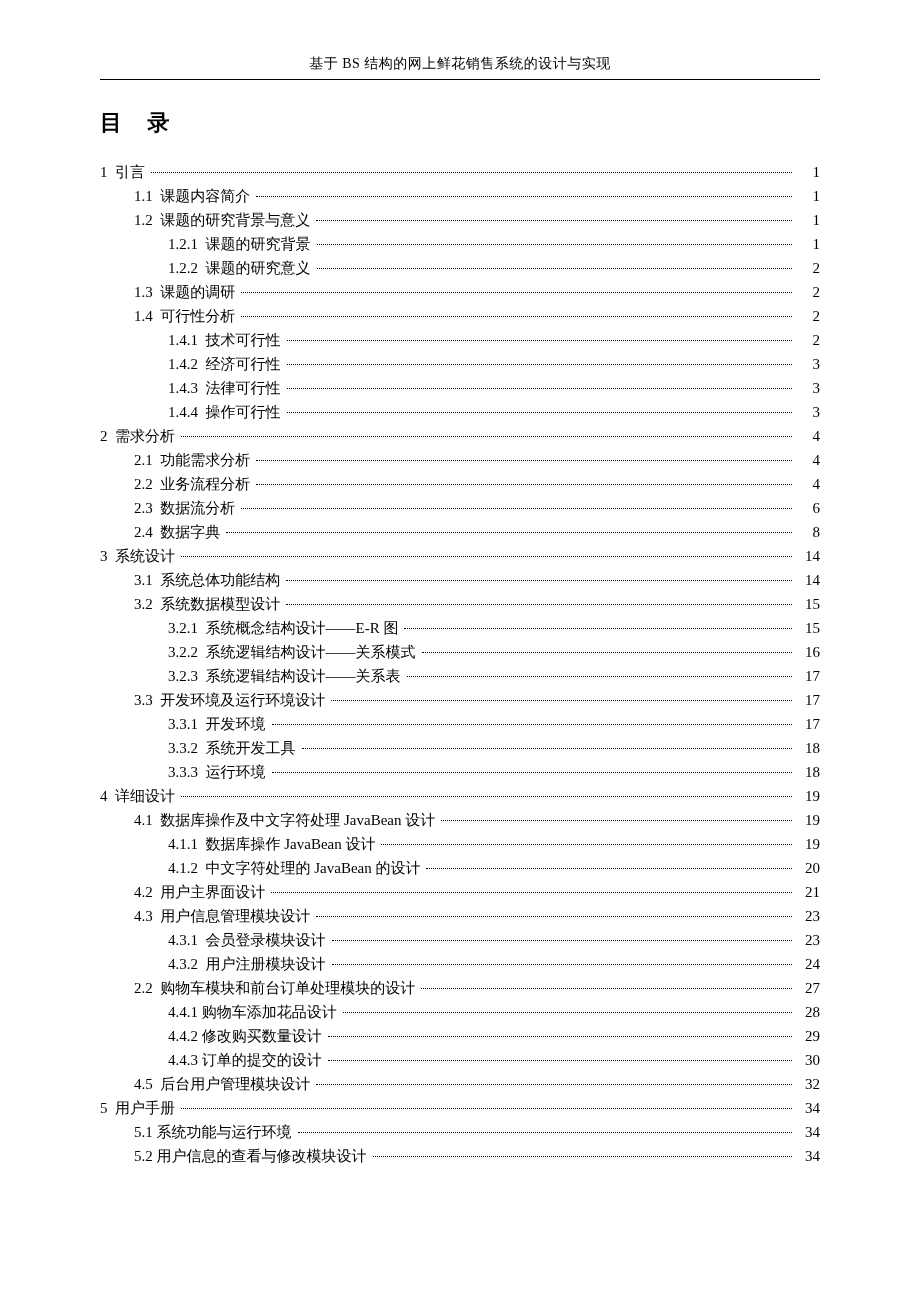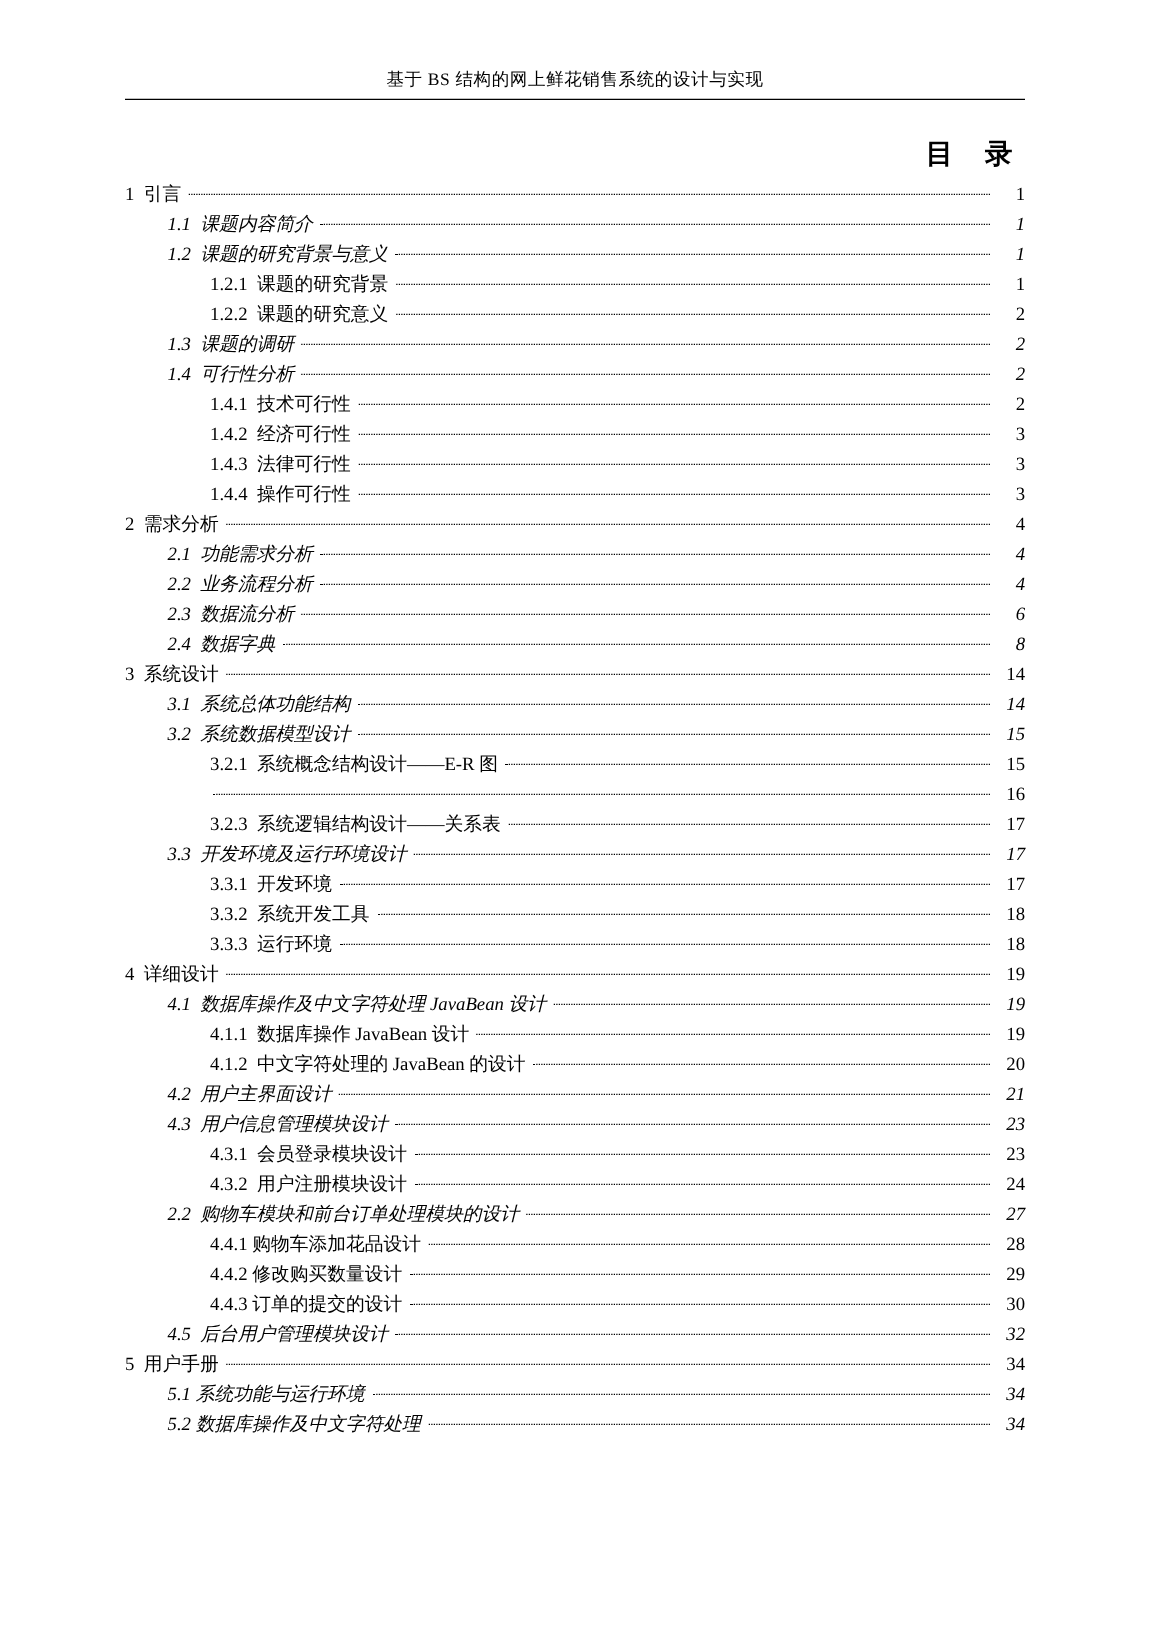--- a/index.html
+++ b/index.html
@@ -17,25 +17,25 @@
   }
   .running-head {
     text-align: center;
     font-size: 14px;
     letter-spacing: 0.5px;
     padding-bottom: 6px;
     border-bottom: 1px solid #000;
     margin-bottom: 28px;
   }
   .toc-title {
-    text-align: right;
+    text-align: left;
     font-size: 22px;
     font-weight: bold;
     letter-spacing: 10px;
-    margin-bottom: 6px;
+    margin-bottom: 22px;
   }
   .entries {
     font-size: 15px;
     line-height: 1.60;
   }
   .entry {
     display: flex;
     align-items: baseline;
     white-space: nowrap;
     justify-content: center;
@@ -51,21 +51,21 @@
     transform: translateY(-4px);
     margin: 0 2px;
   }
   .entry .page-num {
     flex: 0 0 auto;
     padding-left: 4px;
     text-align: right;
     min-width: 22px;
   }
   .lvl0 { padding-left: 0; }
-  .lvl1 { padding-left: 34px; font-style: italic; }
+  .lvl1 { padding-left: 34px; }
   .lvl2 { padding-left: 68px; }
   .num-seg { display:inline-block; }
 </style>
 </head>
 <body>
 
 <div class="page">
   <div class="running-head">基于 BS 结构的网上鲜花销售系统的设计与实现</div>
   <div class="toc-title">目 录</div>
   <div class="entries" id="entries">
@@ -163,20 +163,21 @@
         <span class="label"><span class="num-seg">3.2</span><span>&nbsp;&nbsp;</span><span>系统数据模型设计</span></span>
         <span class="leader"></span>
         <span class="page-num">15</span>
       </div>
       <div class="entry lvl2">
         <span class="label"><span class="num-seg">3.2.1</span><span>&nbsp;&nbsp;</span><span>系统概念结构设计——E-R 图</span><span> </span></span>
         <span class="leader"></span>
         <span class="page-num">15</span>
       </div>
       <div class="entry lvl2">
+        <span class="label"><span class="num-seg">3.2.2</span><span>&nbsp;&nbsp;</span><span>系统逻辑结构设计——关系模式</span><span> </span></span>
         <span class="leader"></span>
         <span class="page-num">16</span>
       </div>
       <div class="entry lvl2">
         <span class="label"><span class="num-seg">3.2.3</span><span>&nbsp;&nbsp;</span><span>系统逻辑结构设计——关系表</span><span> </span></span>
         <span class="leader"></span>
         <span class="page-num">17</span>
       </div>
       <div class="entry lvl1">
         <span class="label"><span class="num-seg">3.3</span><span>&nbsp;&nbsp;</span><span>开发环境及运行环境设计</span></span>
@@ -267,18 +268,18 @@
         <span class="label"><span class="num-seg">5</span><span>&nbsp;&nbsp;</span><span>用户手册</span></span>
         <span class="leader"></span>
         <span class="page-num">34</span>
       </div>
       <div class="entry lvl1">
         <span class="label"><span class="num-seg">5.1</span><span> </span><span>系统功能与运行环境</span></span>
         <span class="leader"></span>
         <span class="page-num">34</span>
       </div>
       <div class="entry lvl1">
-        <span class="label"><span class="num-seg">5.2</span><span> </span><span>数据库操作及中文字符处理</span></span>
+        <span class="label"><span class="num-seg">5.2</span><span> </span><span>用户信息的查看与修改模块设计</span></span>
         <span class="leader"></span>
         <span class="page-num">34</span>
       </div>
     </div>
 </div>
 
 </body></html>

